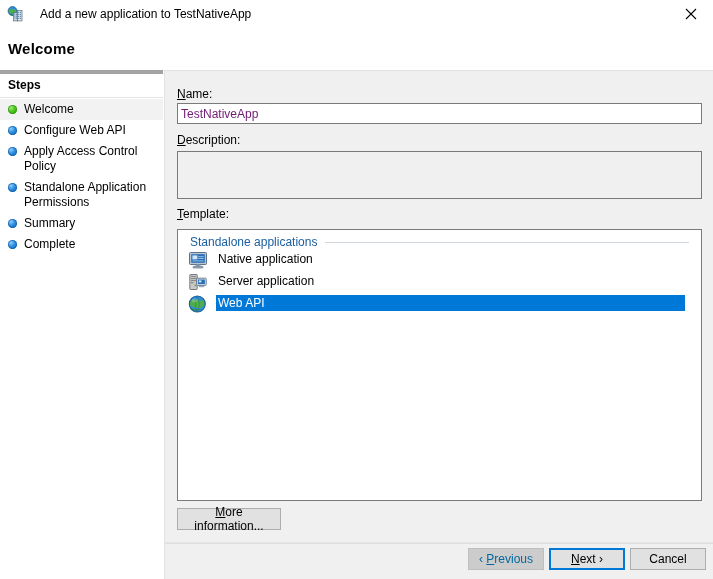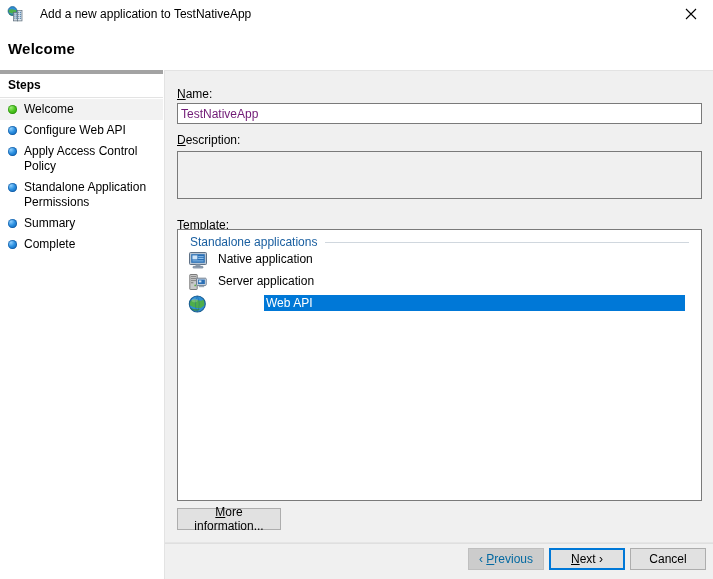--- a/index.html
+++ b/index.html
@@ -232,21 +232,20 @@
     color: #000000;
     padding: 1px 2px 1px 2px;
   }
   .list-item.selected .list-item-label {
     background: #0078d7;
     color: #ffffff;
     flex: 1 1 auto;
   }
   .list-item.selected {
     padding-right: 16px;
-    gap: 48px;
   }
 
   
   .btn {
     position: absolute;
     box-sizing: border-box;
     border: 1px solid #adadad;
     background: #e1e1e1;
     font-family: "Liberation Sans", sans-serif;
     font-size: 12px;
@@ -359,21 +358,21 @@
 </div>
 
 <div class="main-panel">
 
   <div class="field-label" style="left:12px; top:16px;"><u>N</u><span>ame:</span></div>
   <input class="text-input" type="text" style="left: 12px; top: 32px; width: 525px; height: 21px;" value="TestNativeApp">
 
   <div class="field-label" style="left:12px; top:62px;"><u>D</u><span>escription:</span></div>
   <textarea class="textarea-input" style="left: 12px; top: 80px; width: 525px; height: 48px;"></textarea>
 
-  <div class="field-label" style="left:12px; top:147px;"><u>T</u><span>emplate:</span></div>
+  <div class="field-label" style="left:12px; top:136px;"><u>T</u><span>emplate:</span></div>
 
   <div class="listbox" style="left:12px; top:158px; width:525px; height:272px;">
 
     <div class="group-header">
       <span class="group-header-label">Standalone applications</span>
       <span class="group-header-rule"></span>
     </div>
 
     <div class="list-item">
       <span class="list-item-icon">

